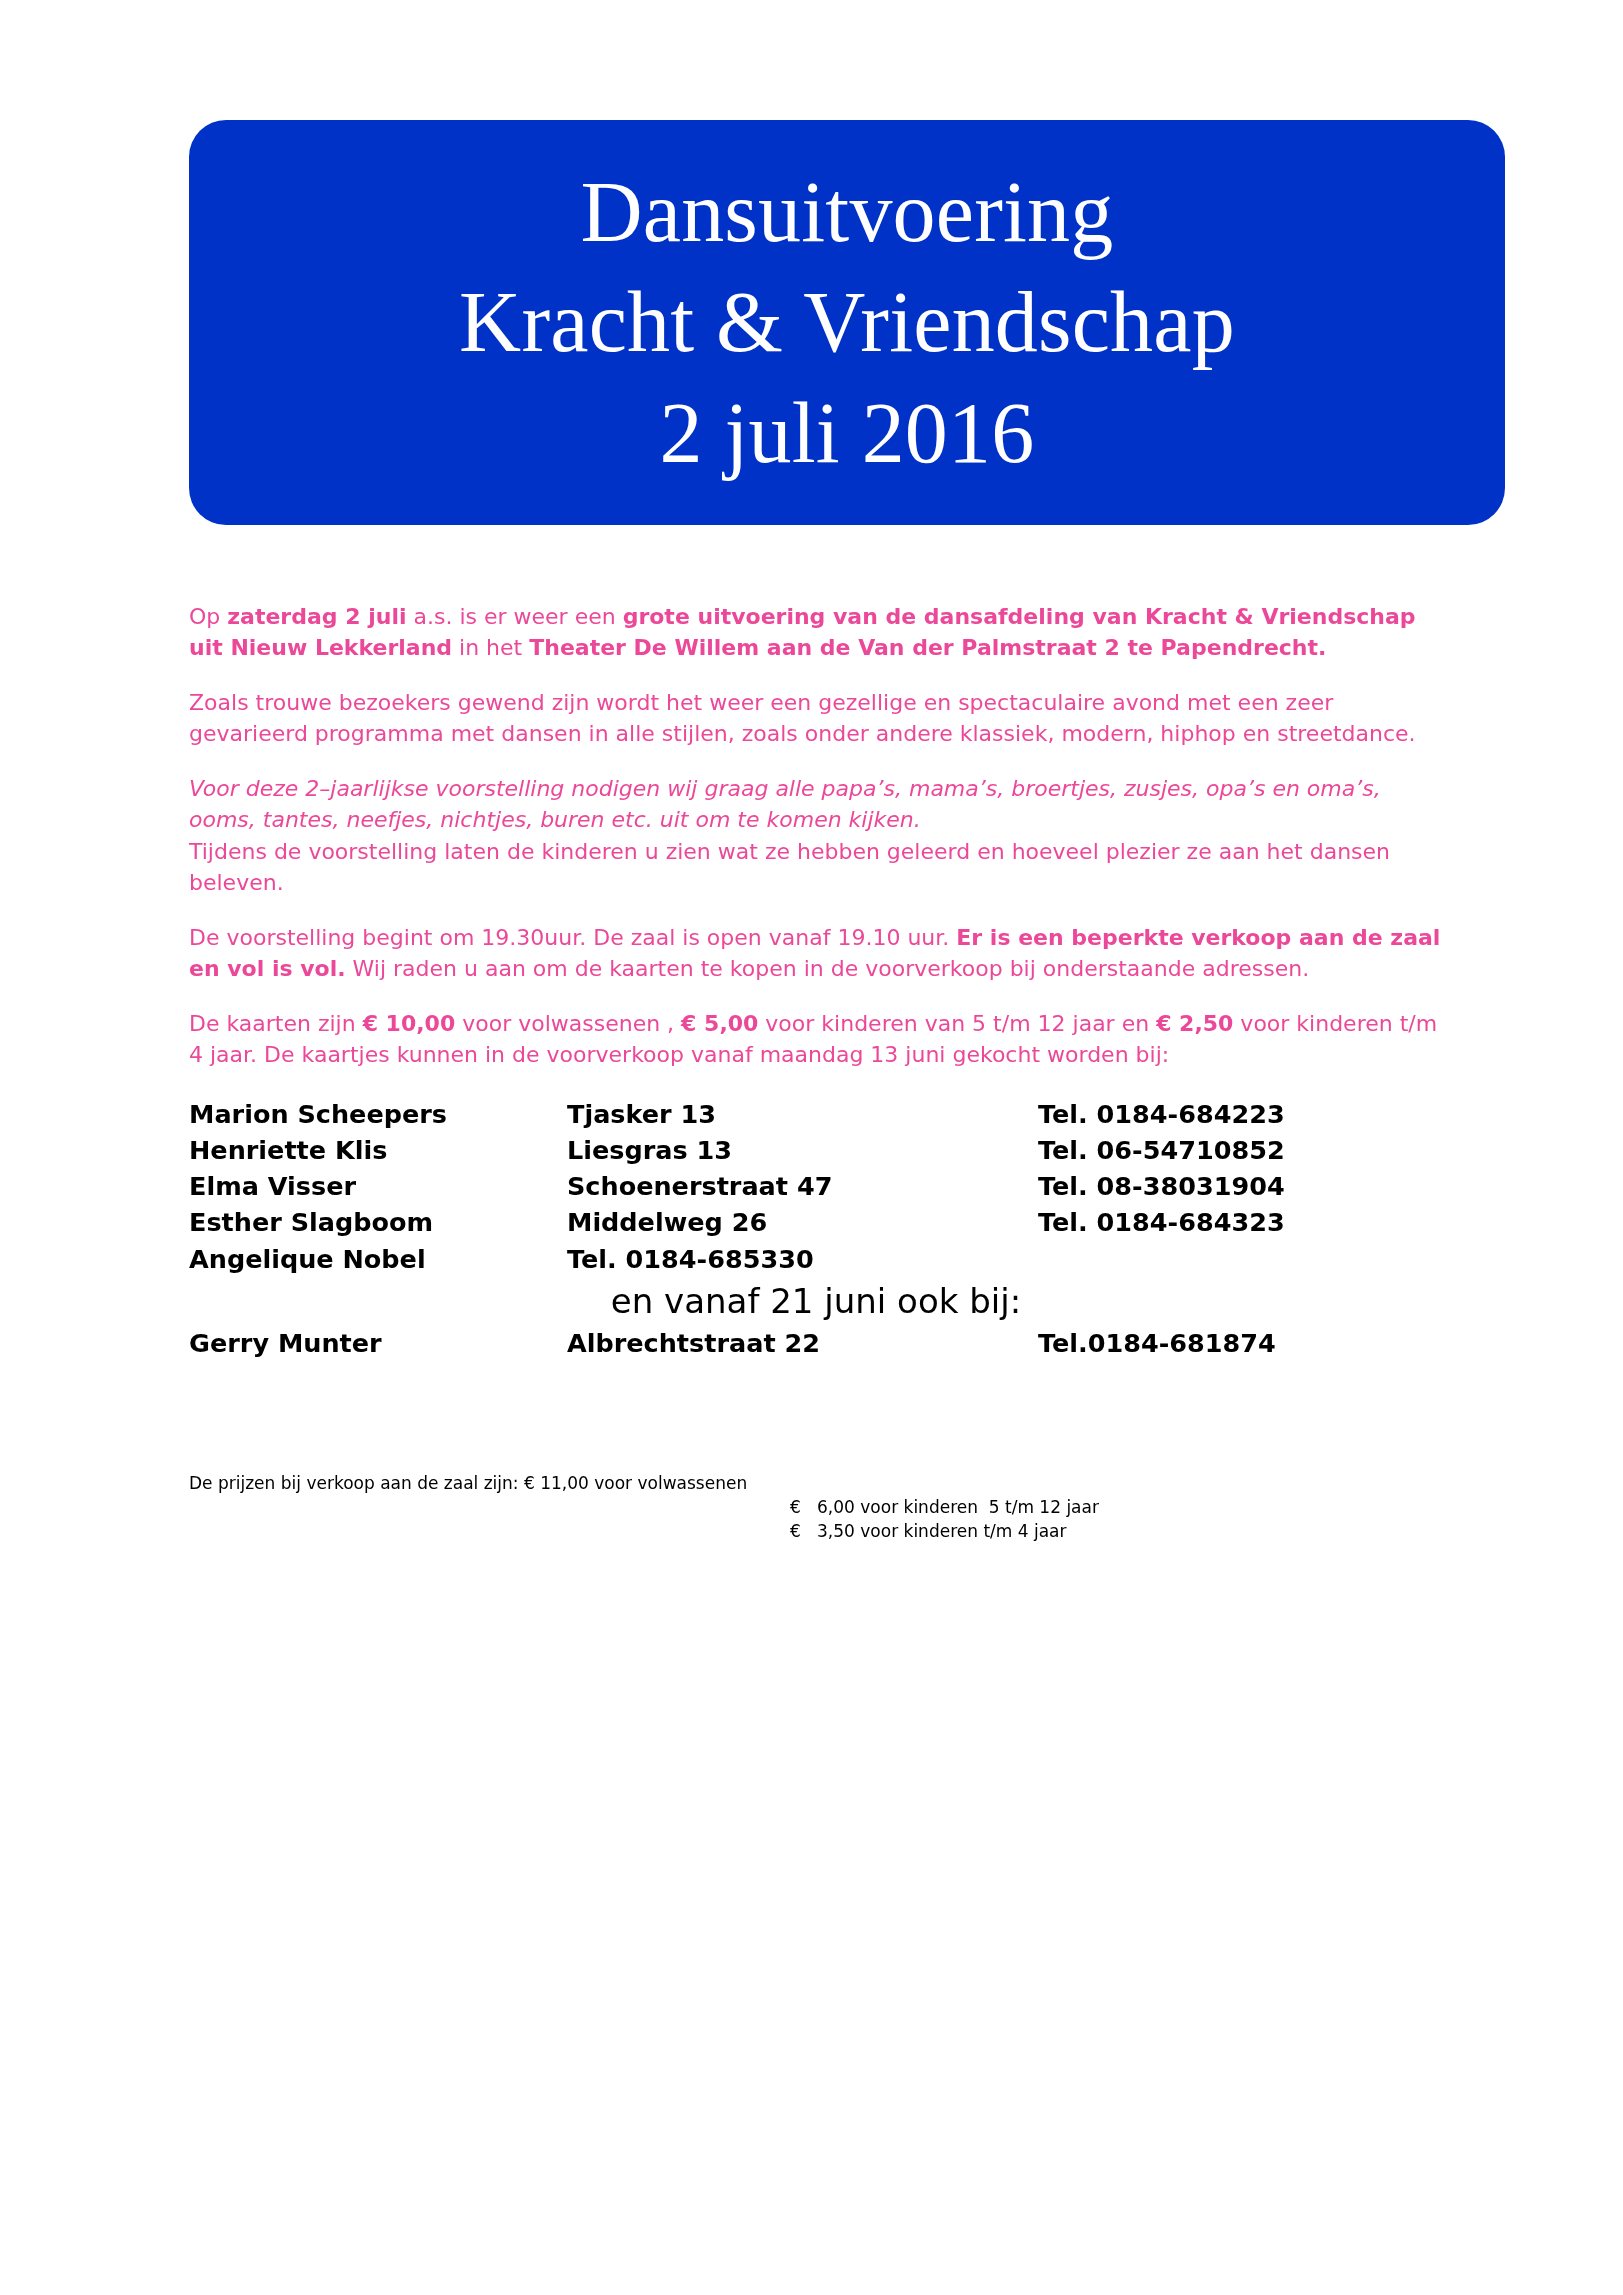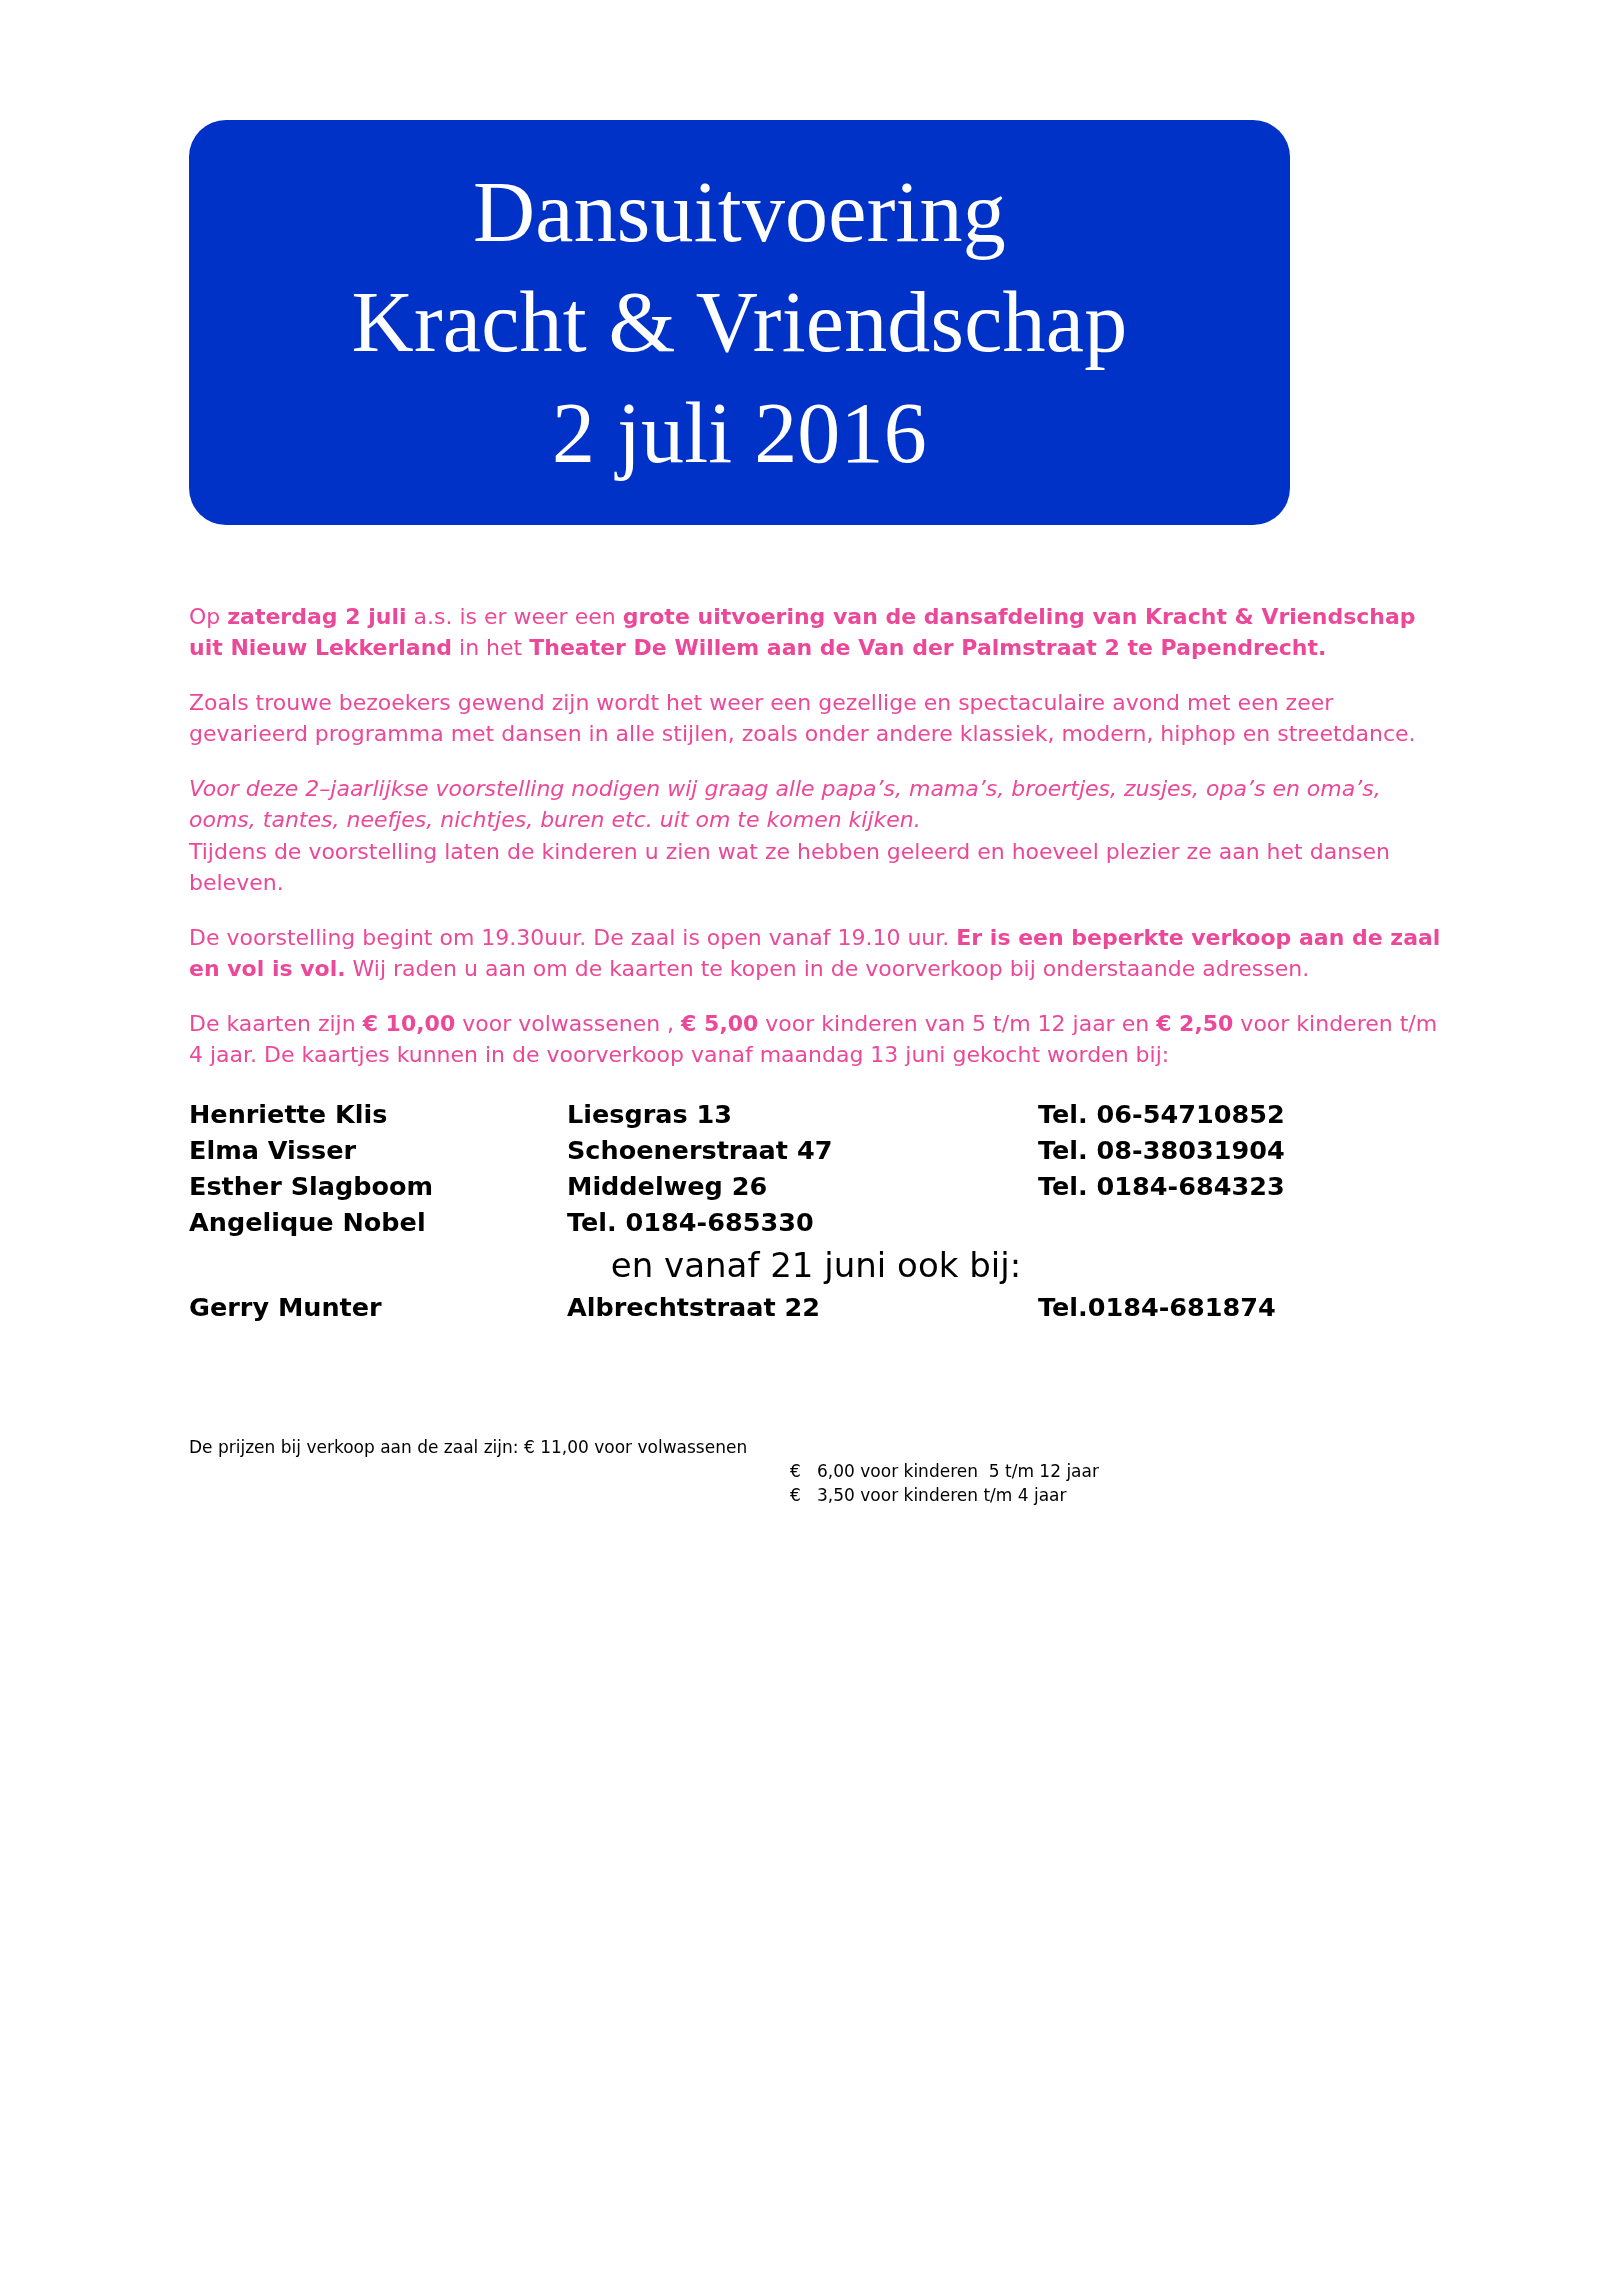--- a/index.html
+++ b/index.html
@@ -21,21 +21,21 @@
     width: 1623px;
     height: 2295px;
     box-sizing: border-box;
   }
 
   
   .banner {
     position: absolute;
     left: 189px;
     top: 120px;
-    width: 1101px;
+    width: 1316px;
     height: 405px;
     background: #0032C8;
     border-radius: 37px;
     display: flex;
     flex-direction: column;
     align-items: center;
     justify-content: center;
     box-sizing: border-box;
   }
   .banner-line {
@@ -121,20 +121,25 @@
 
     <p class="para tight">Voor deze 2–jaarlijkse voorstelling nodigen wij graag alle papa’s, mama’s, broertjes, zusjes, opa’s en oma’s, ooms, tantes, neefjes, nichtjes, buren etc. uit om te komen kijken.</p>
     <p class="para">Tijdens de voorstelling laten de kinderen u zien wat ze hebben geleerd en hoeveel plezier ze aan het dansen beleven.</p>
 
     <p class="para"><span>De voorstelling begint om 19.30uur. De zaal is open vanaf 19.10 uur. </span><span class="b">Er is een beperkte verkoop aan de zaal en vol is vol.</span><span> Wij raden u aan om de kaarten te kopen in de voorverkoop bij onderstaande adressen.</span></p>
 
     <p class="para"><span>De kaarten zijn </span><span class="b">€ 10,00</span><span> voor volwassenen , </span><span class="b">€ 5,00</span><span> voor kinderen van 5 t/m 12 jaar en </span><span class="b">€ 2,50</span><span> voor kinderen t/m 4 jaar. De kaartjes kunnen in de voorverkoop vanaf maandag 13 juni gekocht worden bij:</span></p>
 
     <div class="contacts">
 
+      <div class="contact-row">
+        <span class="c-name">Marion Scheepers</span>
+        <span class="c-addr">Tjasker 13</span>
+        <span class="c-tel">Tel. 0184-684223</span>
+      </div>
 
       <div class="contact-row">
         <span class="c-name">Henriette Klis</span>
         <span class="c-addr">Liesgras 13</span>
         <span class="c-tel">Tel. 06-54710852</span>
       </div>
 
       <div class="contact-row">
         <span class="c-name">Elma Visser</span>
         <span class="c-addr">Schoenerstraat 47</span>

